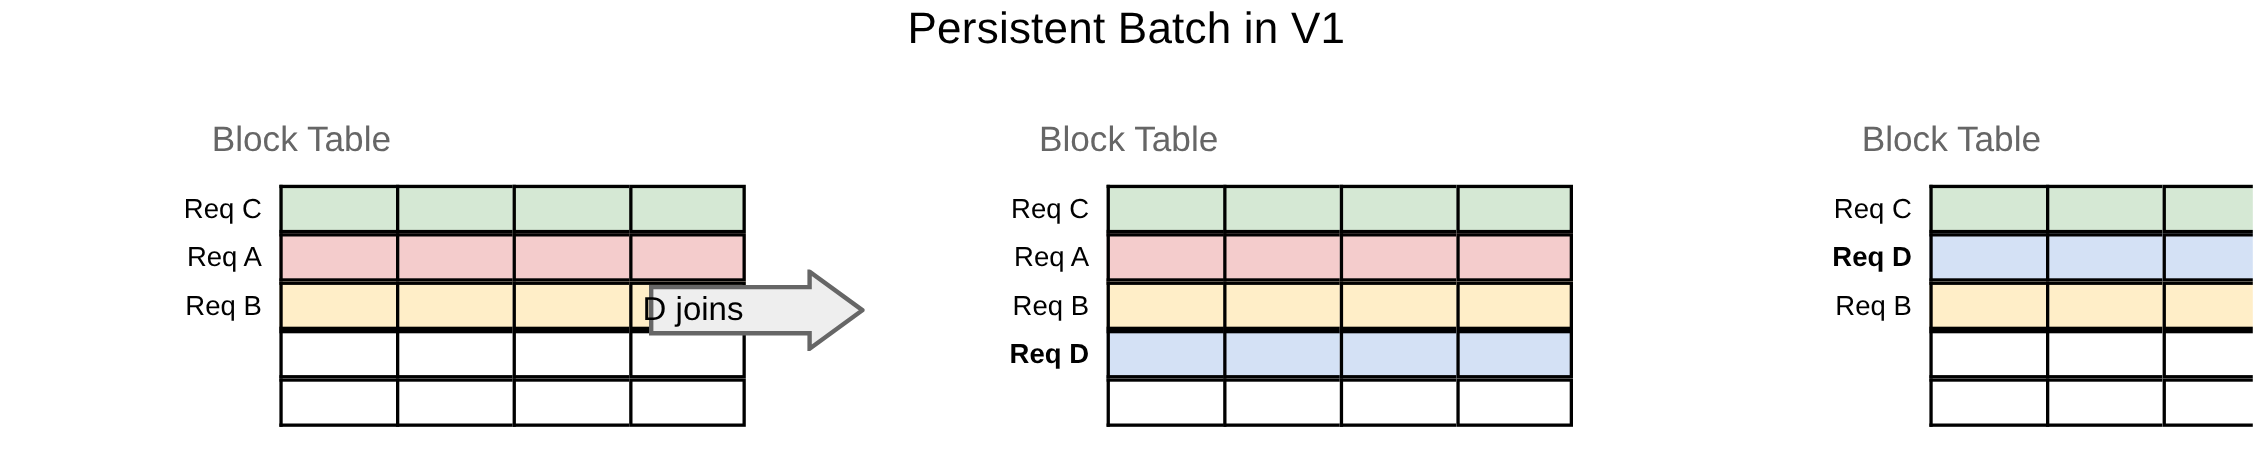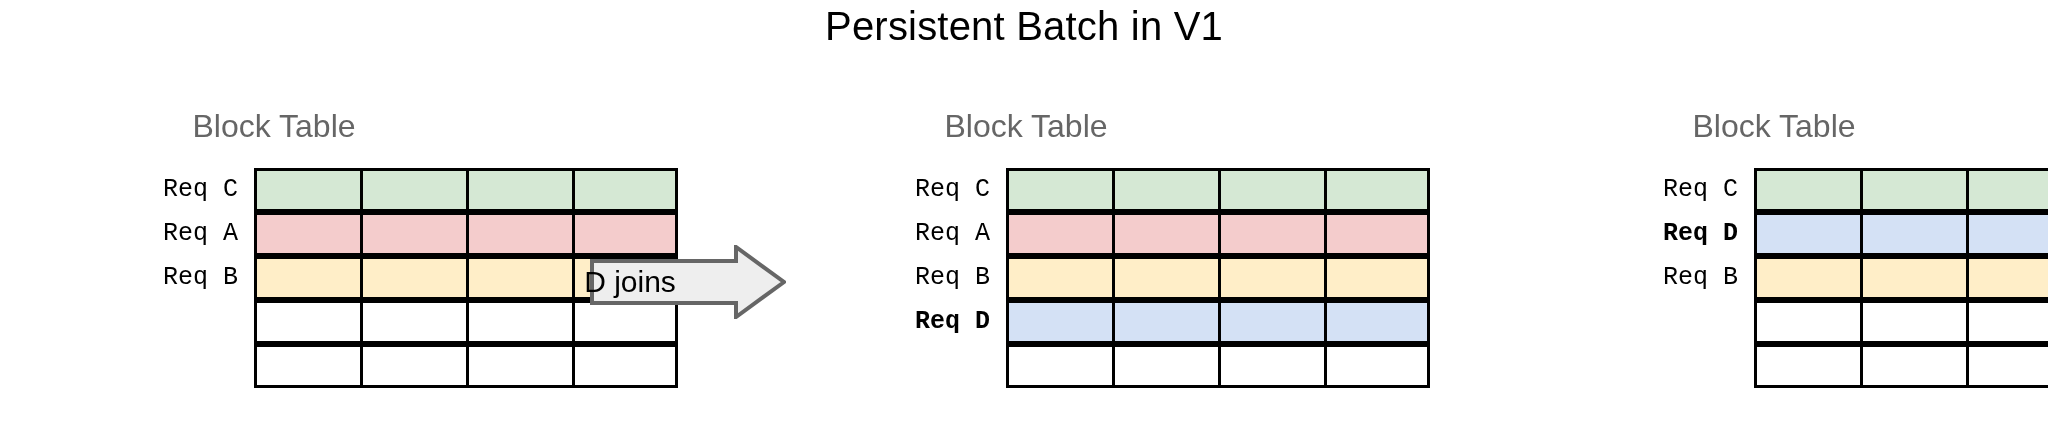--- a/index.html
+++ b/index.html
@@ -47,21 +47,20 @@
     color: #666666;
   }
   .table-wrap {
     position: absolute;
     top: 60px;
     left: 0;
   }
   .row {
     display: flex;
     align-items: flex-end;
-    font-family: Liberation Mono, monospace;
   }
   .row-label {
     width: 144px;
     min-width: 144px;
     height: 44px;
     line-height: 44px;
     text-align: right;
     padding-right: 16px;
     box-sizing: border-box;
     font-size: 25px;

